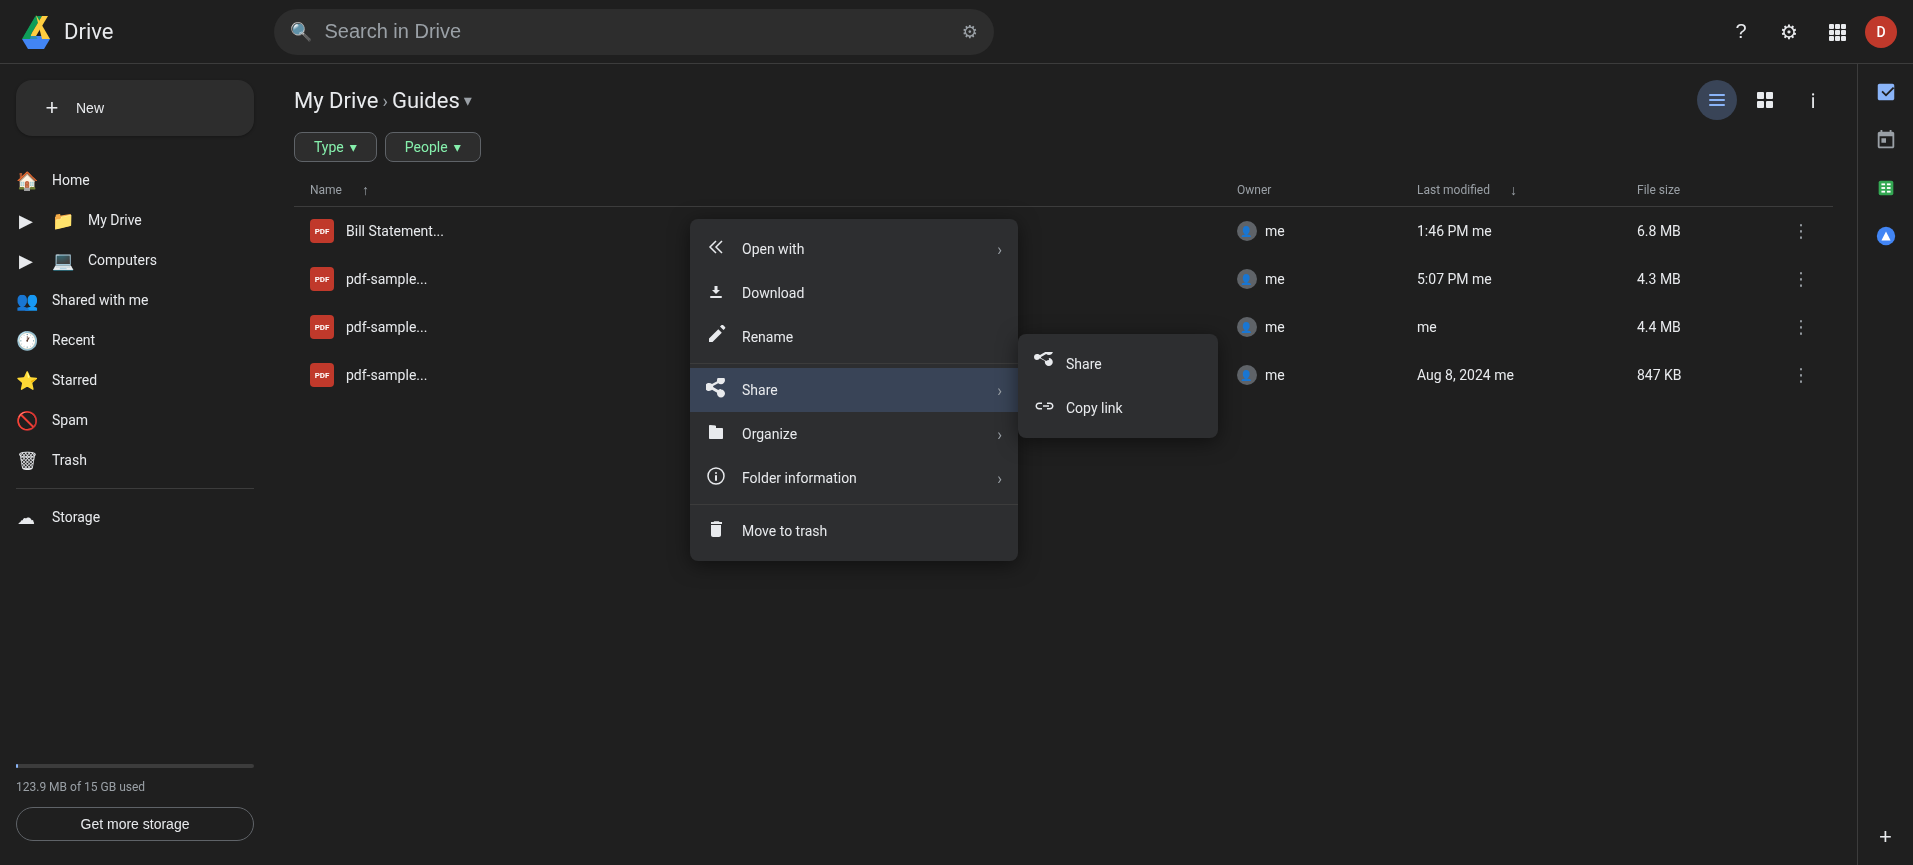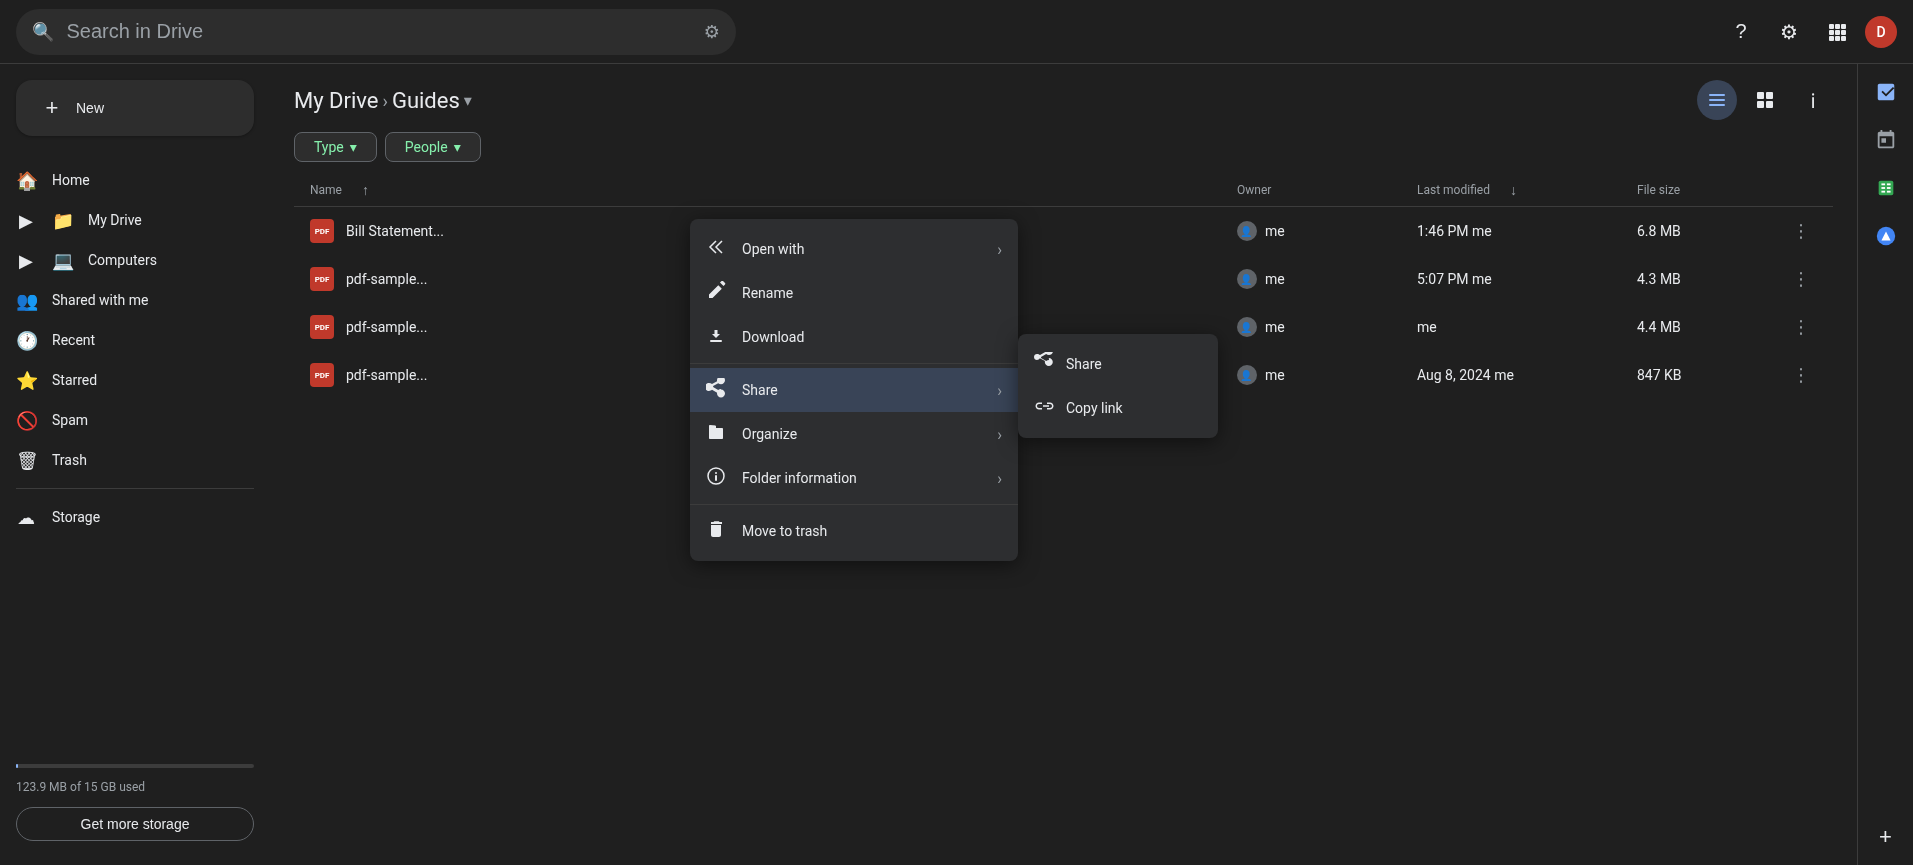--- a/index.html
+++ b/index.html
@@ -478,20 +478,34 @@
       justify-content: center;
       cursor: pointer;
       color: #e8eaed;
       font-size: 22px;
     }
   </style>
 </head>
 <body>
 
 <div class="topbar">
+  <div class="logo-area">
+
+    <svg class="logo-icon" viewBox="0 0 40 40" xmlns="http://www.w3.org/2000/svg">
+      <polygon points="20,4 8,24 14,24 26,4" fill="#0f9d58"></polygon>
+      <polygon points="26,4 14,24 20,24 32,4" fill="#ffcd40"></polygon>
+      <polygon points="8,24 14,36 26,36 32,24 20,24 14,24" fill="#4285f4"></polygon>
+      <polygon points="14,24 20,24 26,36 14,36" fill="#0f9d58" opacity="0.4"></polygon>
+
+      <polygon points="20,3 6,27 14,27" fill="#0f9d58"></polygon>
+      <polygon points="20,3 34,27 26,27" fill="#ffcd40"></polygon>
+      <polygon points="6,27 34,27 28,37 12,37" fill="#4285f4"></polygon>
+    </svg>
+    <span class="logo-text">Drive</span>
+  </div>
 
   <div class="search-bar">
     <span class="search-icon-wrap">🔍</span>
     <input type="text" placeholder="Search in Drive" style="">
     <span class="search-options-icon">⚙</span>
   </div>
 
   <div class="topbar-right">
     <button class="icon-btn">?</button>
     <button class="icon-btn">⚙</button>
@@ -708,34 +722,34 @@
             <path d="M16 4L10 10 16 16"></path>
           </svg>
         </span>
         <span class="menu-item-label">Open with</span>
         <span class="menu-item-arrow">›</span>
       </div>
 
       <div class="menu-item">
         <span class="menu-item-icon">
           <svg width="20" height="20" viewBox="0 0 20 20" fill="#e8eaed">
-            <path d="M3 13.5V17h3.5l9.3-9.3-3.5-3.5L3 13.5zm16-10.1c.4-.4.4-1 0-1.4l-2-2c-.4-.4-1-.4-1.4 0l-1.6 1.6 3.5 3.5L19 3.4z"></path>
-          </svg>
-        </span>
-        <span class="menu-item-label">Rename</span>
+            <path d="M10 13l-4-4h2.5V5h3v4H14l-4 4z"></path>
+            <rect x="4" y="15" width="12" height="2" rx="1"></rect>
+          </svg>
+        </span>
+        <span class="menu-item-label">Download</span>
       </div>
 
       <div class="menu-item">
         <span class="menu-item-icon">
           <svg width="20" height="20" viewBox="0 0 20 20" fill="#e8eaed">
-            <path d="M10 13l-4-4h2.5V5h3v4H14l-4 4z"></path>
-            <rect x="4" y="15" width="12" height="2" rx="1"></rect>
-          </svg>
-        </span>
-        <span class="menu-item-label">Download</span>
+            <path d="M3 13.5V17h3.5l9.3-9.3-3.5-3.5L3 13.5zm16-10.1c.4-.4.4-1 0-1.4l-2-2c-.4-.4-1-.4-1.4 0l-1.6 1.6 3.5 3.5L19 3.4z"></path>
+          </svg>
+        </span>
+        <span class="menu-item-label">Rename</span>
       </div>
 
       <hr class="menu-divider">
 
       <div class="menu-item active">
         <span class="menu-item-icon">
           <svg width="20" height="20" viewBox="0 0 20 20" fill="#e8eaed">
             <path d="M15 11c-1.1 0-2 .4-2.8 1l-5.1-2.9c.1-.3.1-.7 0-1l5.1-2.9c.8.6 1.8 1 2.8 1 2.2 0 4-1.8 4-4s-1.8-4-4-4-4 1.8-4 4c0 .3 0 .7.1 1L6 6.1C5.2 5.4 4.2 5 3 5c-2.2 0-4 1.8-4 4s1.8 4 4 4c1.2 0 2.2-.5 3-1.2l5.1 2.9c-.1.3-.1.6-.1.9 0 2.2 1.8 4 4 4s4-1.8 4-4-1.8-4-4-4z"></path>
           </svg>
         </span>

